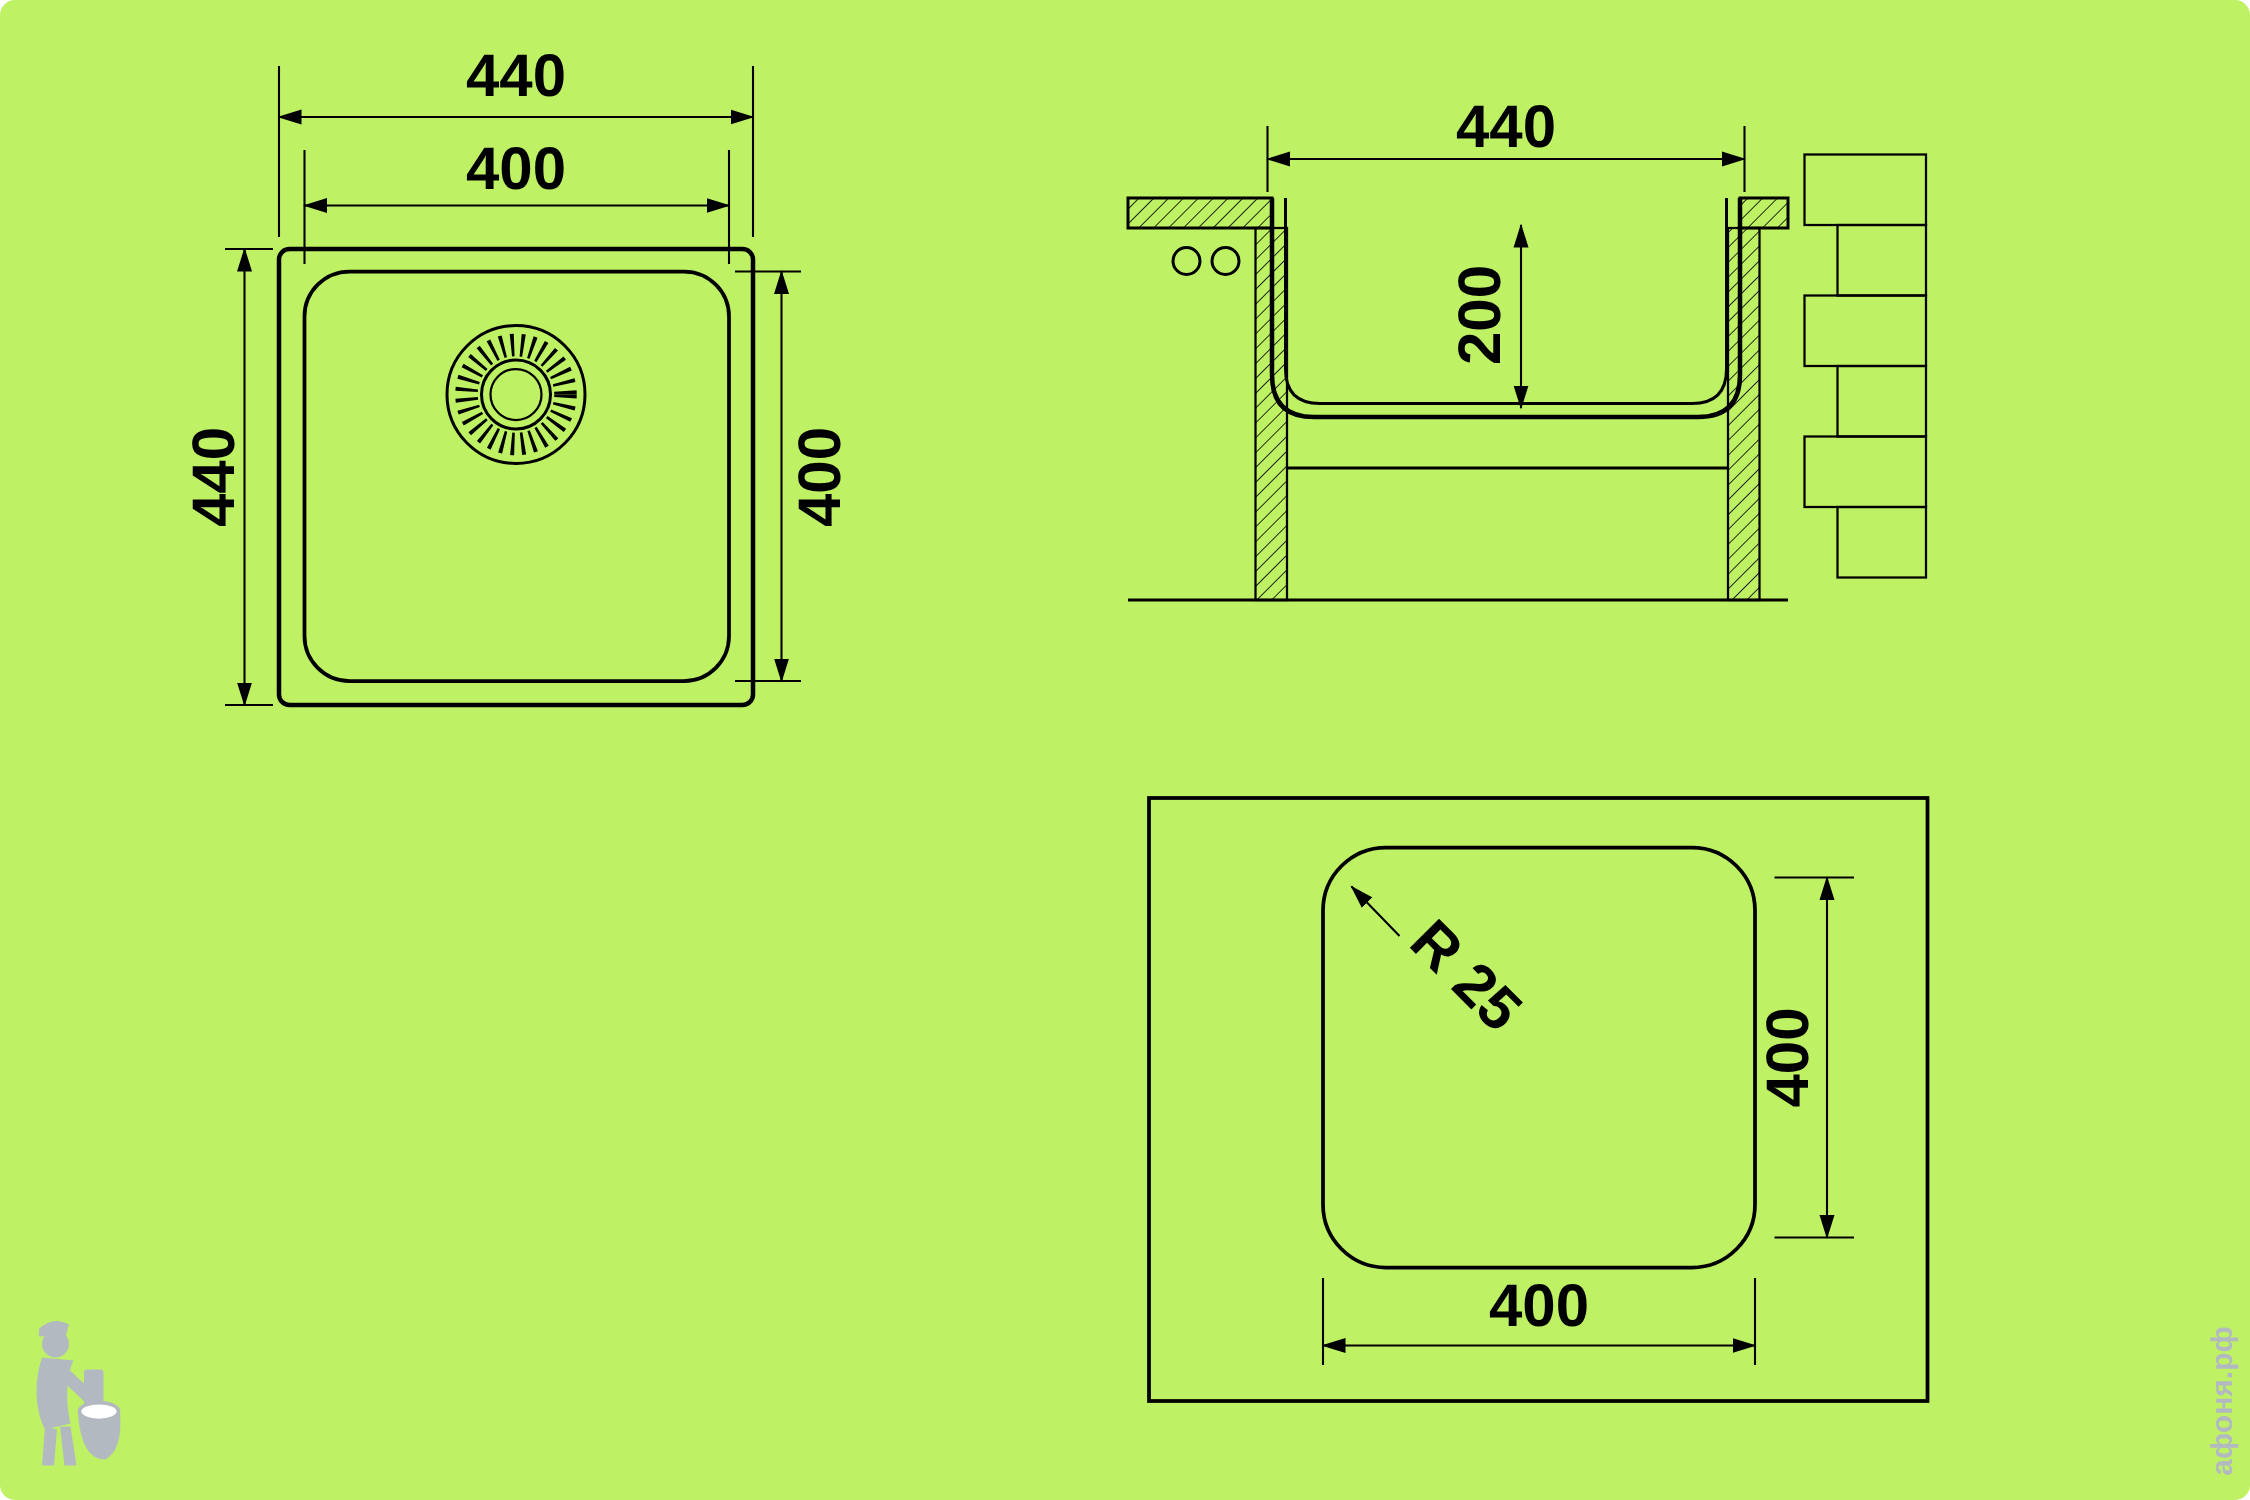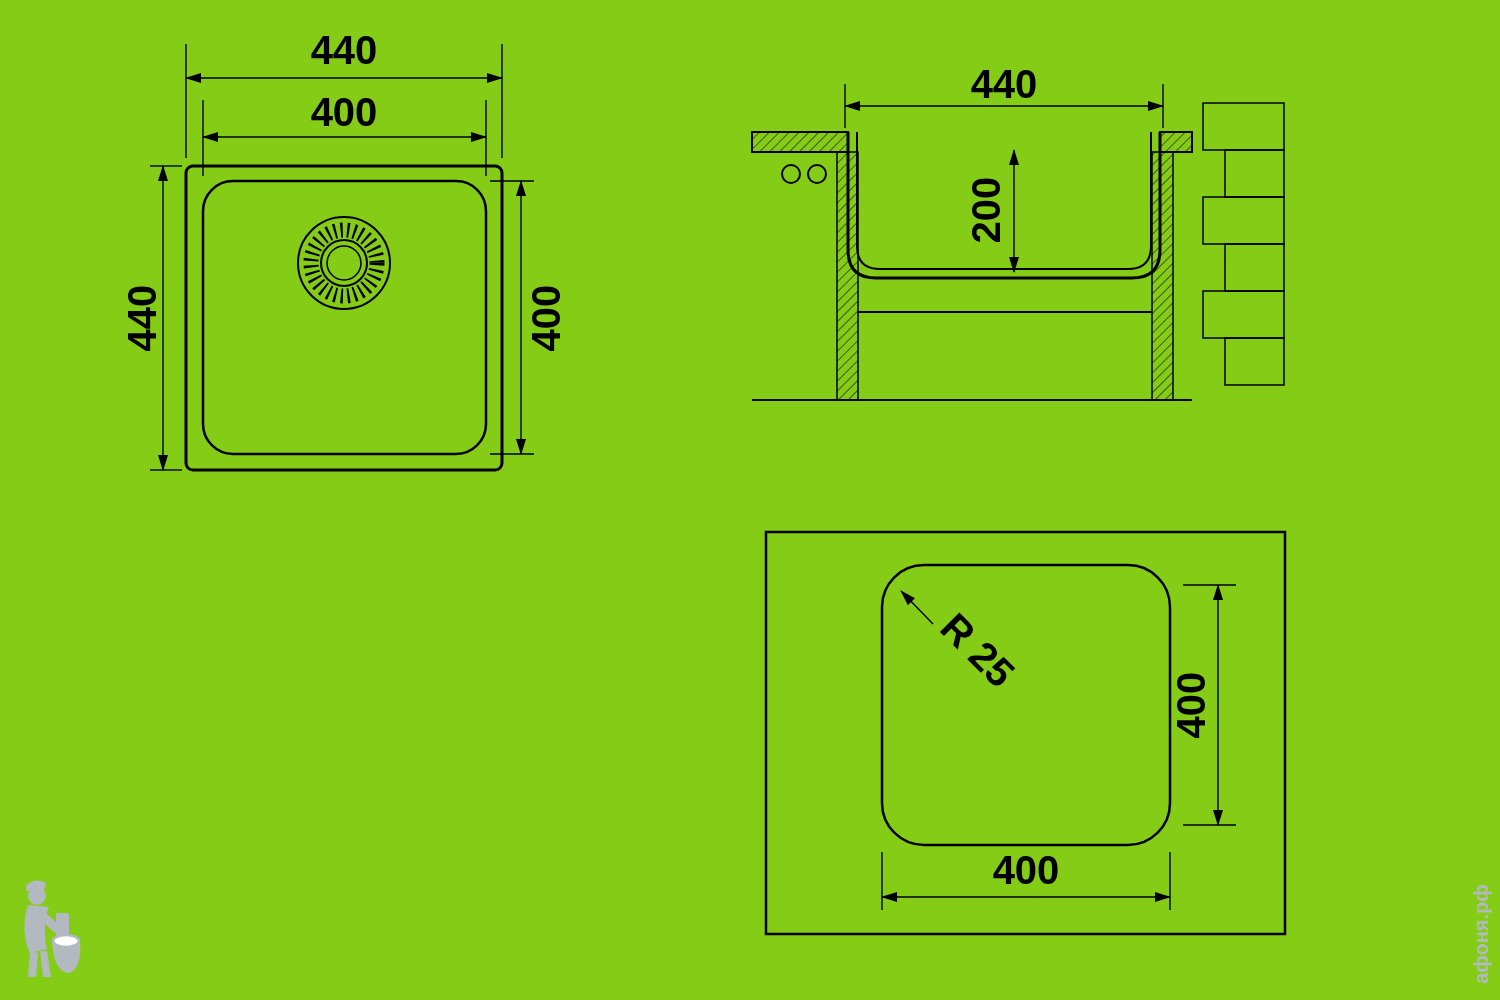--- a/index.html
+++ b/index.html
@@ -1,16 +1,16 @@
 <!DOCTYPE html>
 <html><head>
 <meta charset="utf-8">
 <style>
   html,body{margin:0;padding:0;background:#fff;}
-  #canvas{width:1500px;height:1000px;background:#84cc16;position:relative;overflow:hidden;}
+  #canvas{width:1500px;height:1000px;background:#bef264;position:relative;overflow:hidden;border-radius:10px;}
   svg{display:block;}
   .outline{fill:none;stroke:#000;}
   .w3{stroke-width:3;}
   .w25{stroke-width:2.5;}
   .w2{stroke-width:2;}
   .w15{stroke-width:1.5;}
   .dim{stroke:#000;stroke-width:1.4;fill:none;}
   .dim-text{font-family:"Liberation Sans",sans-serif;font-weight:bold;font-size:40px;fill:#000;}
   .wm-text{font-family:"Liberation Sans",sans-serif;font-weight:bold;font-size:20px;fill:#b3b9c0;}
   .wm-shape{fill:#b3b9c0;stroke:none;}

